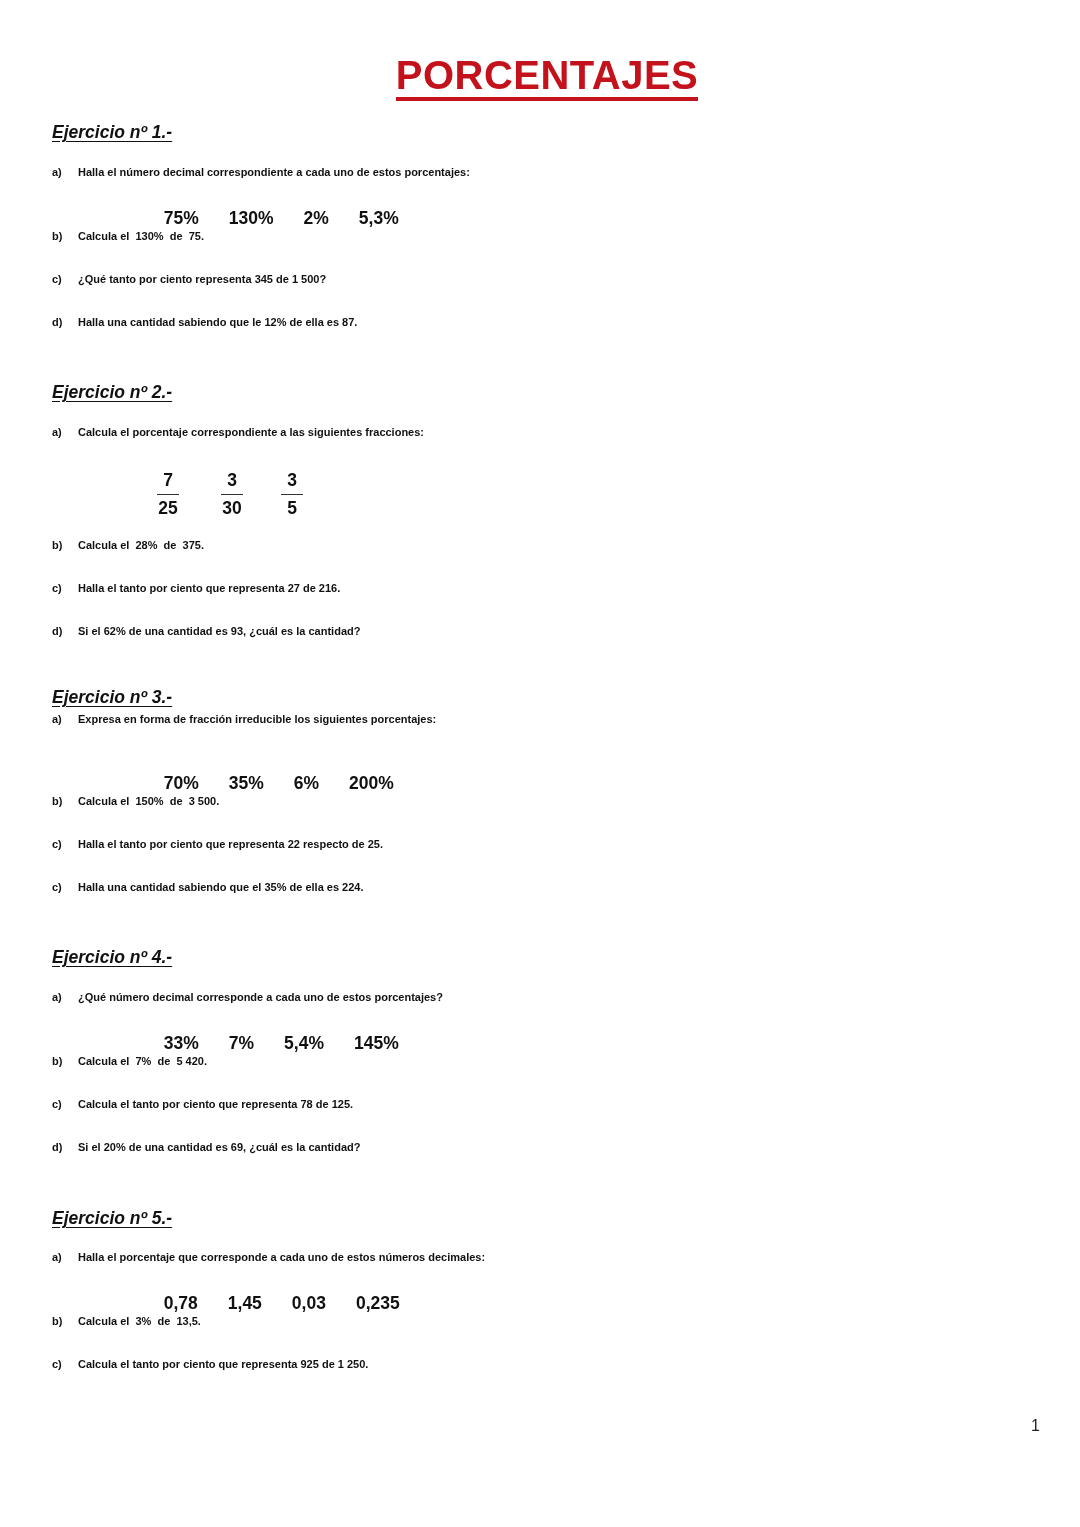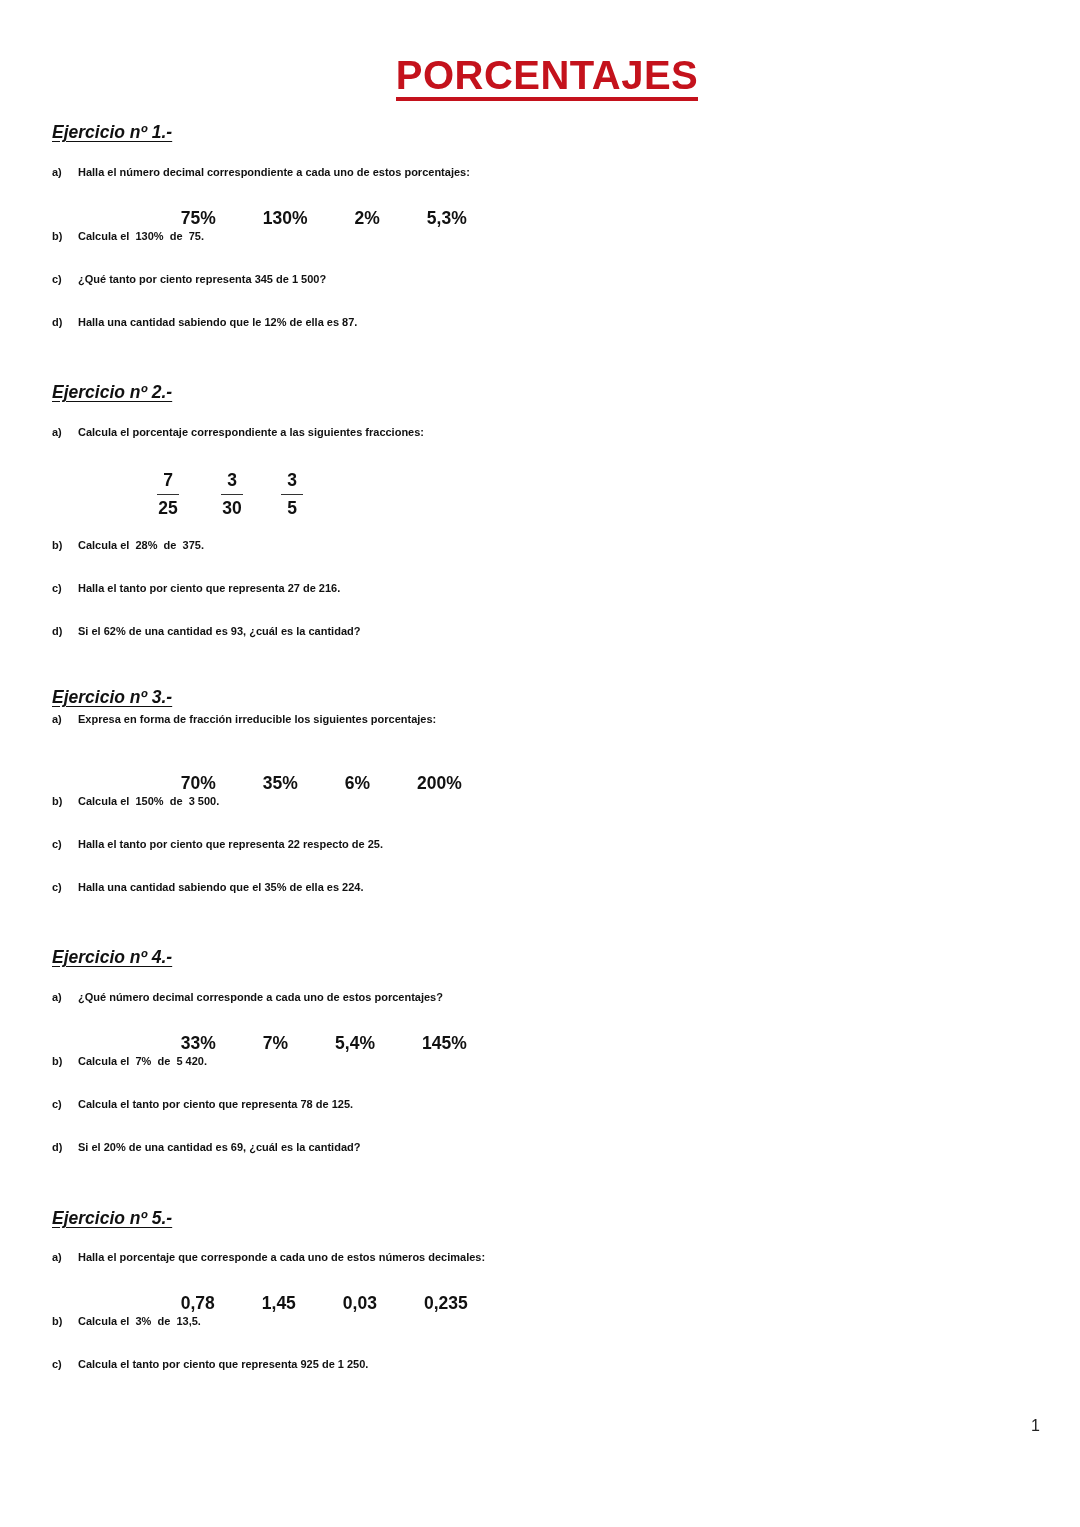--- a/index.html
+++ b/index.html
@@ -17,21 +17,21 @@
     position: absolute; left: 52px; font-size: 17.5px; font-weight: bold; font-style: italic;
     text-decoration: underline; text-underline-offset: 3px;
   }
   .q {
     position: absolute; left: 52px; font-size: 11px; font-weight: bold; white-space: pre;
   }
   .q .lbl { display: inline-block; width: 26px; }
   .vals {
     position: absolute; left: 154px; font-size: 17.5px; font-weight: bold; white-space: pre;
   }
-  .vals span { display: inline-block; margin-right: 30px; margin-left: 17px; }
+  .vals span { display: inline-block; margin-right: 30px; }
   .frac {
     position: absolute; font-size: 17.5px; font-weight: bold; text-align: center;
     display: flex; flex-direction: column; align-items: center;
   }
   .frac .num { padding: 0 2px 3px 2px; border-bottom: 1.5px solid #333; min-width: 18px; }
   .frac .den { padding-top: 3px; }
   .pagenum { position: absolute; left: 1031px; top: 1417px; font-size: 16px; color: #222; }
 </style>
 </head>
 <body>

